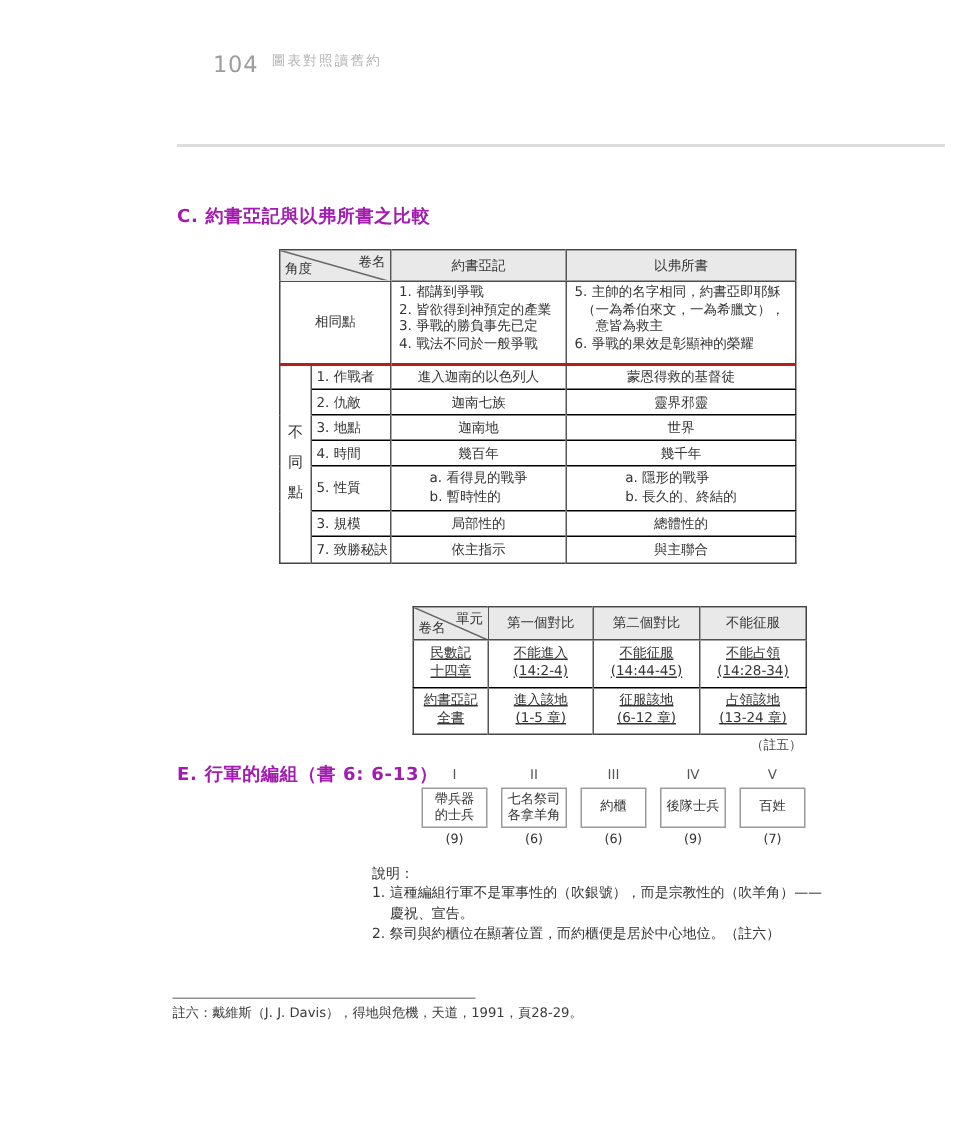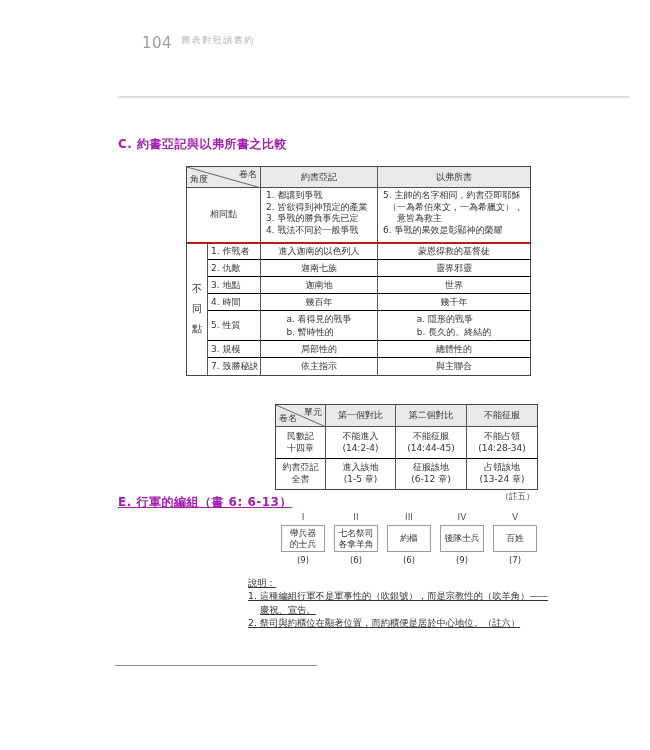--- a/index.html
+++ b/index.html
@@ -10,21 +10,21 @@
   
   .page-header { position:absolute; left:118px; top:34px; display:flex; align-items:flex-start; gap:9px;margin-left:24px; }
   .page-number { font-size:15px; color:#9d9d9d; letter-spacing:0.5px; }
   .page-header-title { font-size:9px; color:#b3b3b3; letter-spacing:1.5px; }
   .header-rule { position:absolute; left:118px; top:96px; width:512px; height:2px; background:#dedede; }
 
   
   .sec-title { position:absolute; left:118px; font-size:12px; font-weight:bold; color:#a21caf; letter-spacing:0.5px; }
   #title-c { top:136px; }
   #title-d { top:403px; }
-  #title-e { top:494px;text-decoration:underline; }
+  #title-e { top:508px; }
 
   
   table.cmp { border-collapse:collapse; table-layout:fixed; font-size:9px; color:#333; }
   table.cmp td, table.cmp th { padding:1px 2px; font-weight:normal; text-align:center; vertical-align:middle; overflow:hidden; }
   .hdr { background:#e9e9e9; }
   .bt-dark  { border-top:2px solid #b91c1c; }
   .bb-dark  { border-bottom:1px solid #4f4f4f; }
   .bt-light { border-top:1px solid #000000; }
   .bl-dark  { border-left:1px solid #565656; }
   .outer    { border:1.5px solid #454545; }
@@ -43,33 +43,33 @@
   .ind-a { padding-left:5px; }
   .ind-b { padding-left:14px; }
   .vlabel { line-height:1.0; font-size:10px; }
   .vlabel div { padding:5px 0; }
   .sub-label { text-align:left !important; padding-left:3px !important; white-space:nowrap; }
   .pair { display:inline-block; text-align:left; line-height:1.35; }
 
   
   #table-d { position:absolute; left:275px; top:404px; }
   #table-d table { width:262px;border-radius:14px; }
-  #table-d .two-line { line-height:1.3; }
+  #table-d .two-line { line-height:1.3;text-decoration:underline; }
   .note-ref { position:absolute; left:495px; top:491px; width:45px; text-align:center; font-size:8.5px; color:#444; }
 
   
   #march { position:absolute; left:281px; top:511px; display:flex; gap:9px; }
   .march-col { width:44px; display:flex; flex-direction:column; align-items:center; }
   .numeral { font-size:9px; color:#555; height:12px; line-height:12px; }
   .march-box { box-sizing:border-box; width:44px; height:27px; margin-top:2px; border:1px solid #9b9b9b;
                display:flex; flex-direction:column; align-items:center; justify-content:center;
                font-size:8.8px; line-height:1.25; color:#333; }
   .march-count { margin-top:3px; font-size:8.5px; color:#333; }
 
-  #notes-e { position:absolute; left:248px; top:576px; width:302px; font-size:9.3px; line-height:1.45; color:#333;text-decoration:underline; }
+  #notes-e { position:absolute; left:248px; top:576px; width:302px; font-size:9.3px; line-height:1.45; color:#333; }
   #notes-e .note-item { padding-left:12px; text-indent:-12px; }
 
   
   .footnote-rule { position:absolute; left:115px; top:665px; width:202px; height:1px; background:#919191; }
   #footnotes { position:absolute; left:115px; top:670px; width:470px; font-size:8.8px; color:#3a3a3a; }
   #footnotes div { margin-bottom:7px; white-space:nowrap; }
 </style>
 </head>
 <body>
 
@@ -278,15 +278,16 @@
   </div>
 
   <div id="notes-e">
     <div>說明：</div>
     <div class="note-item">1. 這種編組行軍不是軍事性的（吹銀號），而是宗教性的（吹羊角）——慶祝、宣告。</div>
     <div class="note-item">2. 祭司與約櫃位在顯著位置，而約櫃便是居於中心地位。（註六）</div>
   </div>
 
   <div class="footnote-rule"></div>
   <div id="footnotes">
+    <div>註六：戴維斯（J. J. Davis），得地與危機，天道，1991，頁28-29。</div>
   </div>
 
 </div>
 
 </body></html>

